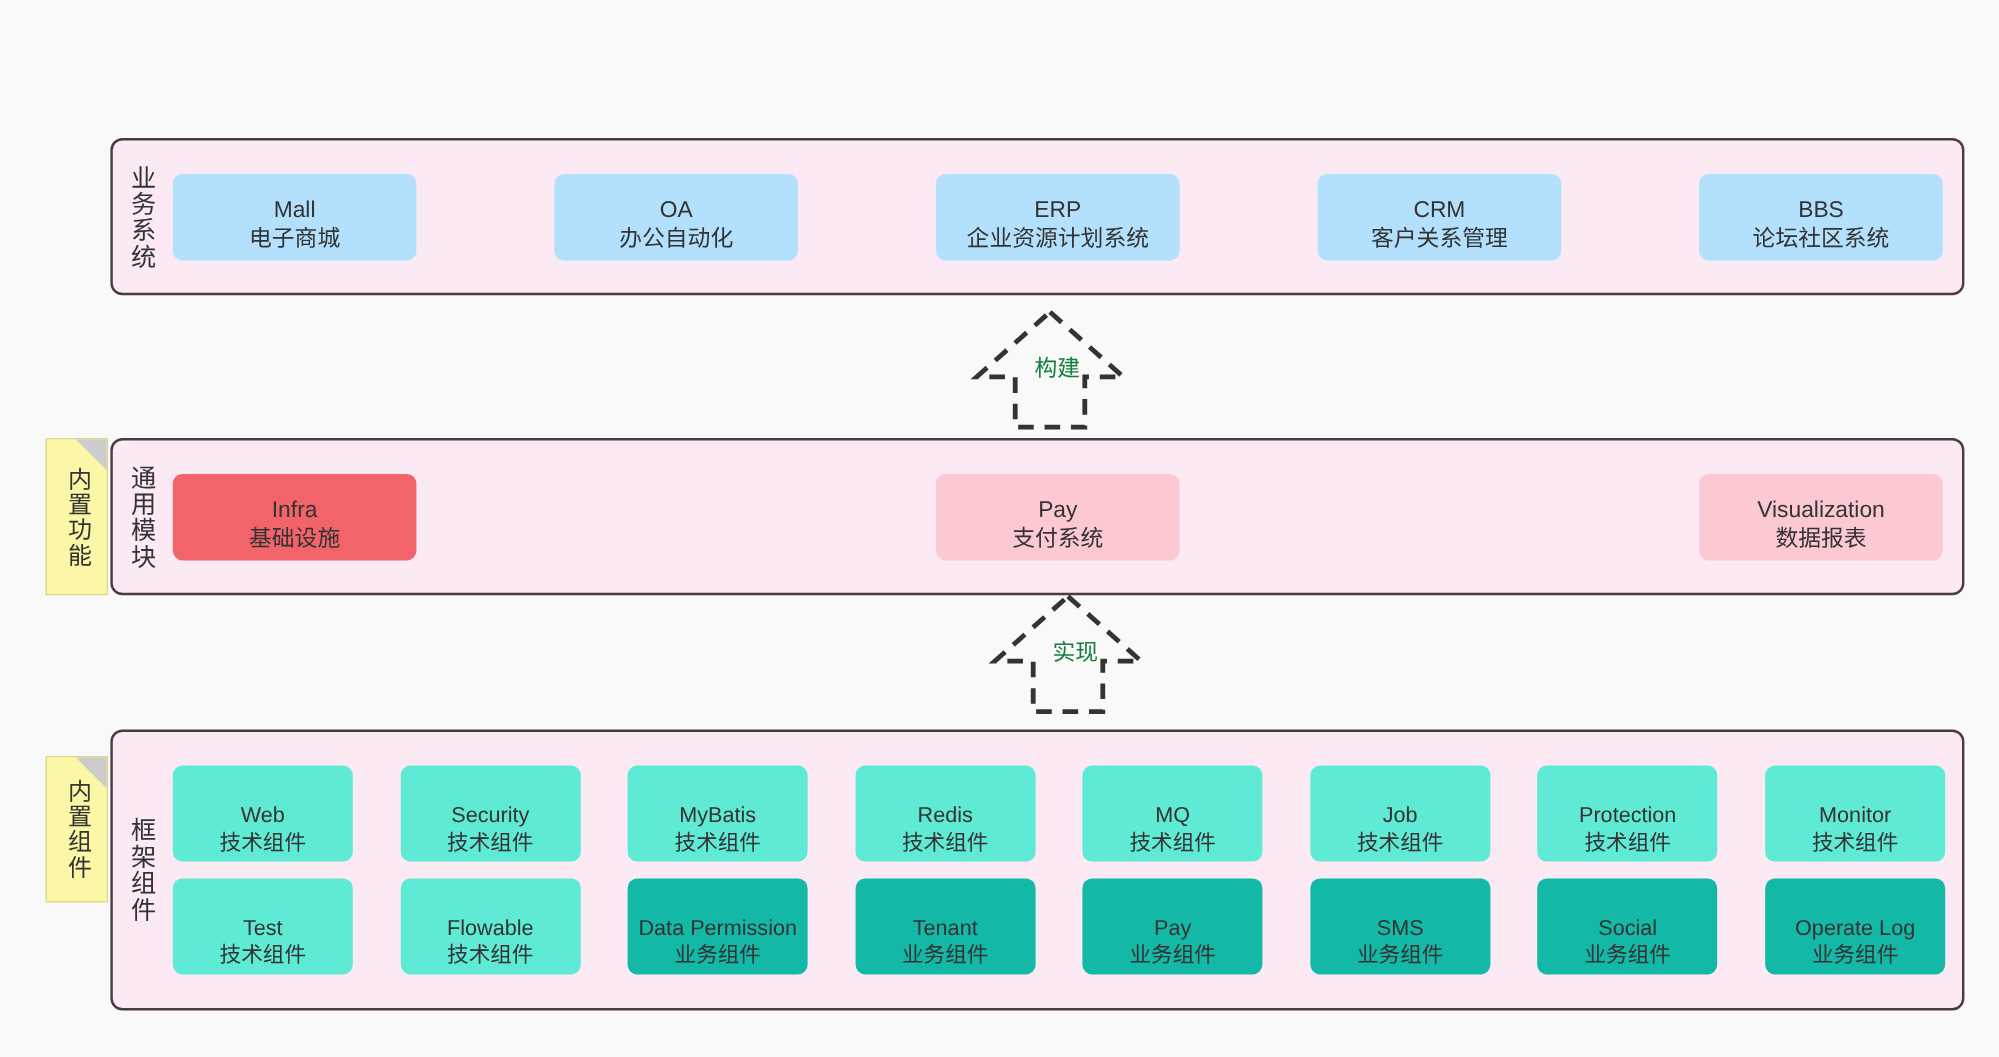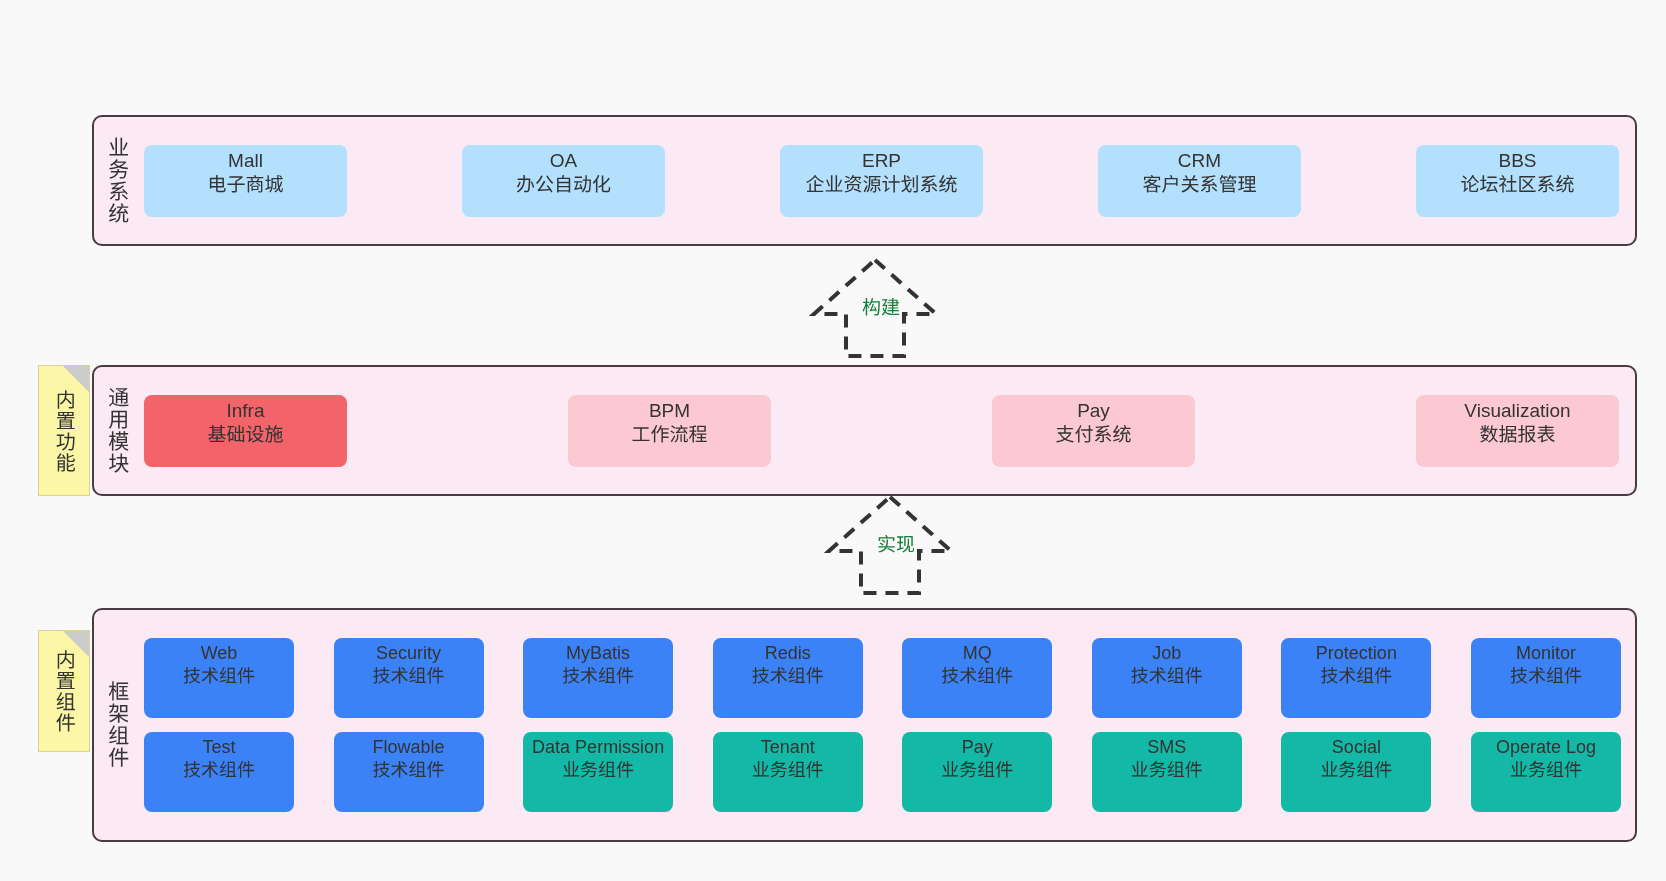--- a/index.html
+++ b/index.html
@@ -65,39 +65,39 @@
     align-items: stretch;
   }
 
   
   .card {
     box-sizing: border-box;
     border-radius: 8px;
     display: flex;
     flex-direction: column;
     align-items: center;
-    justify-content: flex-start;
+    justify-content: flex-end;
     text-align: center;
     font-size: 19px;
     line-height: 1.28;
     color: #333333;
     padding: 4px 6px;
     flex: 0 0 auto;
   }
   .card .ln {
     display: block;
     white-space: nowrap;
   }
   .card .ln.wrap { white-space: normal; }
 
   
   .c-blue      { background: #b3e0fc; }
   .c-red       { background: #f2646a; }
   .c-pink      { background: #fcc9d3; }
-  .c-green     { background: #3b82f6; }
+  .c-green     { background: #5eead4; }
   .c-lightgreen{ background: #14b8a6; }
 
   
   #layer-business {
     left: 92px;
     top: 115px;
     width: 1545px;
     height: 131px;
   }
   #layer-business .card {
@@ -238,24 +238,20 @@
   </div>
   <div class="layer" id="layer-modules">
     <div class="layer-title">通用模块</div>
     <div class="layer-body">
       <div class="row" id="row-modules">
           <div class="card c-red">
             <span class="ln wrap">Infra</span>
             <span class="ln">基础设施</span>
           </div>
           <div class="card c-pink">
-            <span class="ln wrap">BPM</span>
-            <span class="ln">工作流程</span>
-          </div>
-          <div class="card c-pink">
             <span class="ln wrap">Pay</span>
             <span class="ln">支付系统</span>
           </div>
           <div class="card c-pink">
             <span class="ln wrap">Visualization</span>
             <span class="ln">数据报表</span>
           </div>
         </div>
     </div>
   </div>

